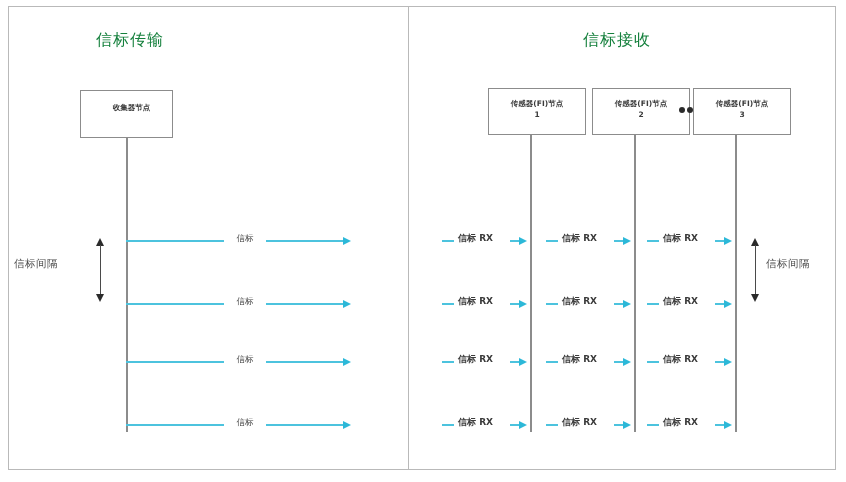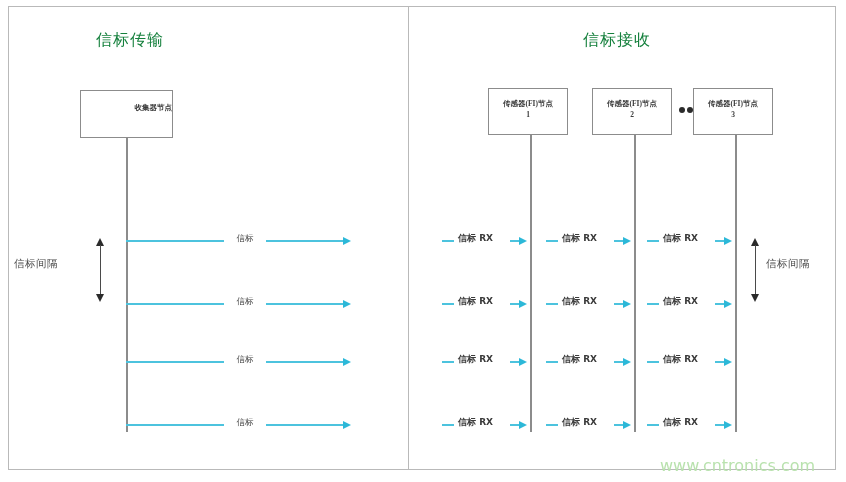--- a/index.html
+++ b/index.html
@@ -62,24 +62,24 @@
     color: #3b3b3b;
     line-height: 1.35;
     white-space: nowrap;
     font-weight: 600;
   }
   #collector-box {
     left: 80px; top: 90px; width: 93px; height: 48px;
   }
   #collector-box .nb-text {
     top: 12px;
-    text-align: right;
+    text-align: center;
     padding-left: 10px;
   }
-  .sensor-box { top: 88px; width: 80px; height: 47px; font-family: Liberation Serif, serif; }
+  .sensor-box { top: 88px; width: 98px; height: 47px; }
   #sensor-box-1 { left: 488px; }
   #sensor-box-2 { left: 592px; }
   #sensor-box-3 { left: 693px; }
   .sensor-box .nb-line1 { top: 10px; }
   .sensor-box .nb-line2 { top: 21px; }
 
   
   .ellipsis-dots {
     position: absolute;
     left: 678px;
@@ -370,15 +370,14 @@
     <div class="stub"></div>
     <div class="arrowhead"></div>
   </div>
   <div class="rx-cell" style="left:647px; top:418px;">
     <div class="dash"></div>
     <div class="rx-label">信标 RX</div>
     <div class="stub"></div>
     <div class="arrowhead"></div>
   </div>
 
-  <div id="watermark">www.cntronics.com</div>
 
 </div>
 
 </body></html>

